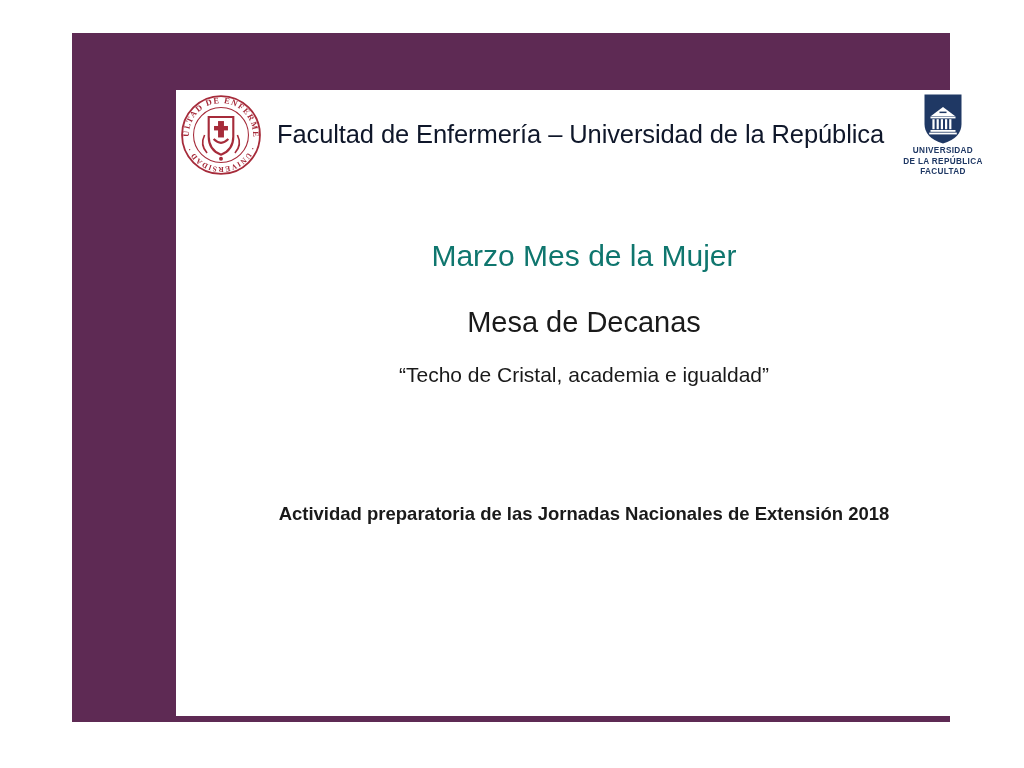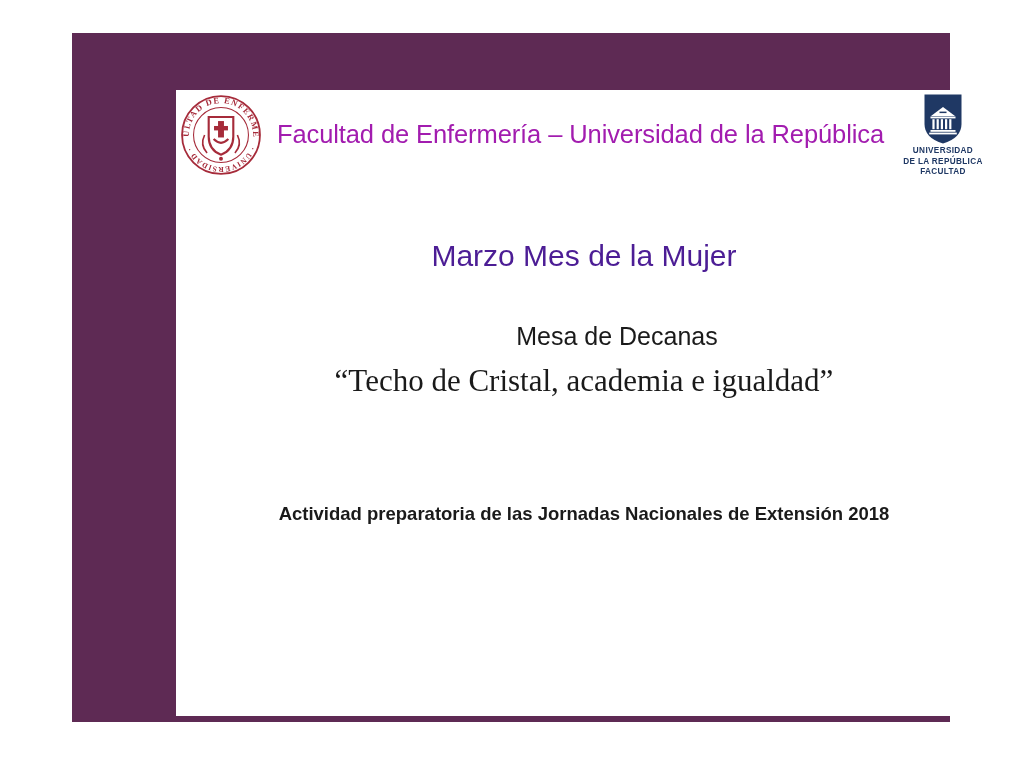--- a/index.html
+++ b/index.html
@@ -64,21 +64,21 @@
 
   
   #header-title {
     position: absolute;
     left: 92px;
     top: 30px;
     width: 625px;
     text-align: center;
     font-size: 25.5px;
     line-height: 1.15;
-    color: #a21caf;
+    color: #0f172a;
     letter-spacing: -0.1px;
     white-space: nowrap;
   }
 
   
   #udelar-logo {
     position: absolute;
     left: 718px;
     top: 2px;
     width: 98px;
@@ -115,38 +115,36 @@
   .text-line {
     width: 816px;
     text-align: center;
     color: #1a1a1a;
   }
 
   #title-main {
     position: absolute;
     top: 43px;
     font-size: 30px;
-    color: #4c1d95;
+    color: #0f766e;
     line-height: 1.2;
   }
 
   #subtitle-1 {
     position: absolute;
-    top: 126px;
-    font-size: 25px;
-    line-height: 1.2;
-    padding-left: 33px;
+    top: 110px;
+    font-size: 29px;
+    line-height: 1.2;
   }
 
   #subtitle-2 {
     position: absolute;
     top: 167px;
-    font-size: 31px;
-    line-height: 1.2;
-    font-family: Liberation Serif, serif;
+    font-size: 21px;
+    line-height: 1.2;
   }
 
   #footnote {
     position: absolute;
     top: 308px;
     font-size: 18.5px;
     line-height: 1.2;
     font-weight: bold;
   }
 </style>

